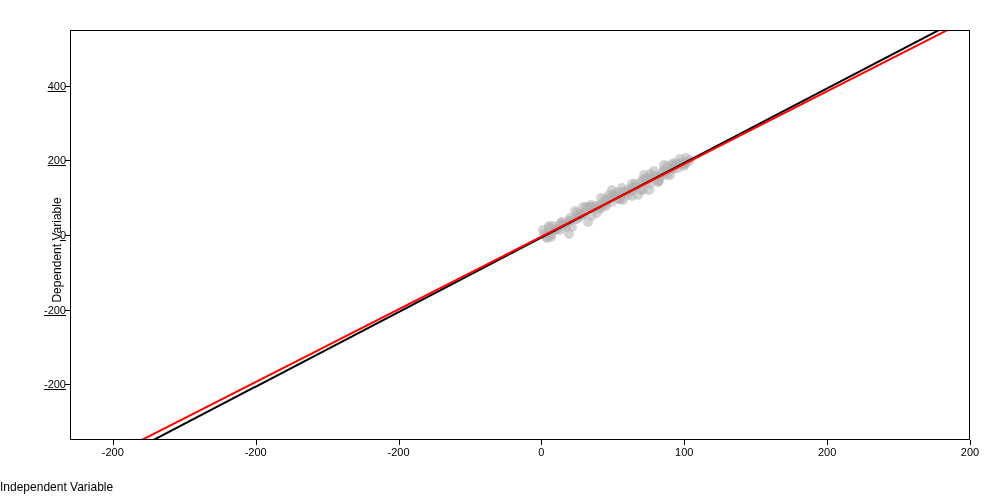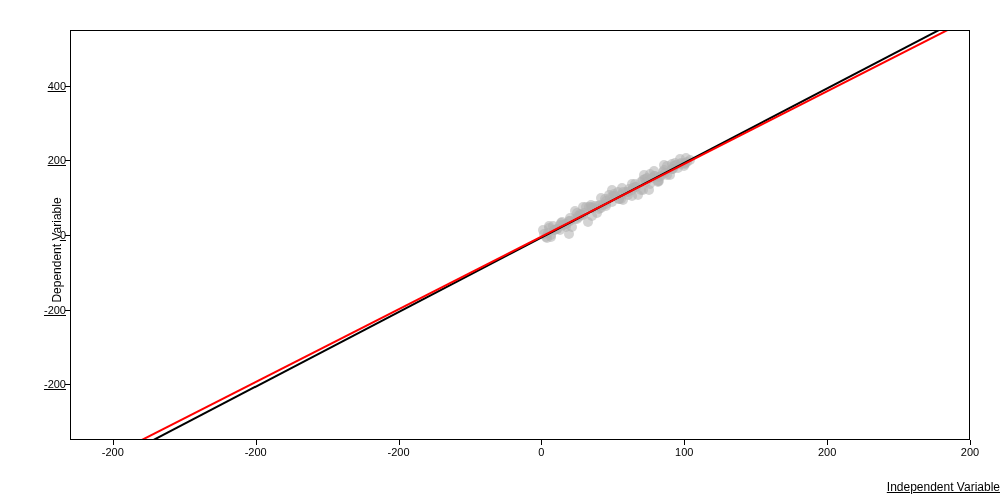--- a/index.html
+++ b/index.html
@@ -33,23 +33,22 @@
     transform: translateY(-50%) rotate(-90deg);
     transform-origin: center;
     font-size: 12px;
     white-space: nowrap;
   }
   .x-axis-label {
     position: absolute;
     bottom: 6px;
     left: 0;
     width: 100%;
-    text-align: right;
+    text-align: left;
     font-size: 12px;
-    text-decoration: underline;
   }
   .plot-area {
     position: absolute;
     
     left: 70px;
     top: 30px;
     width: 900px;
     height: 410px;
     box-sizing: border-box;
     border: 1px solid #000;

